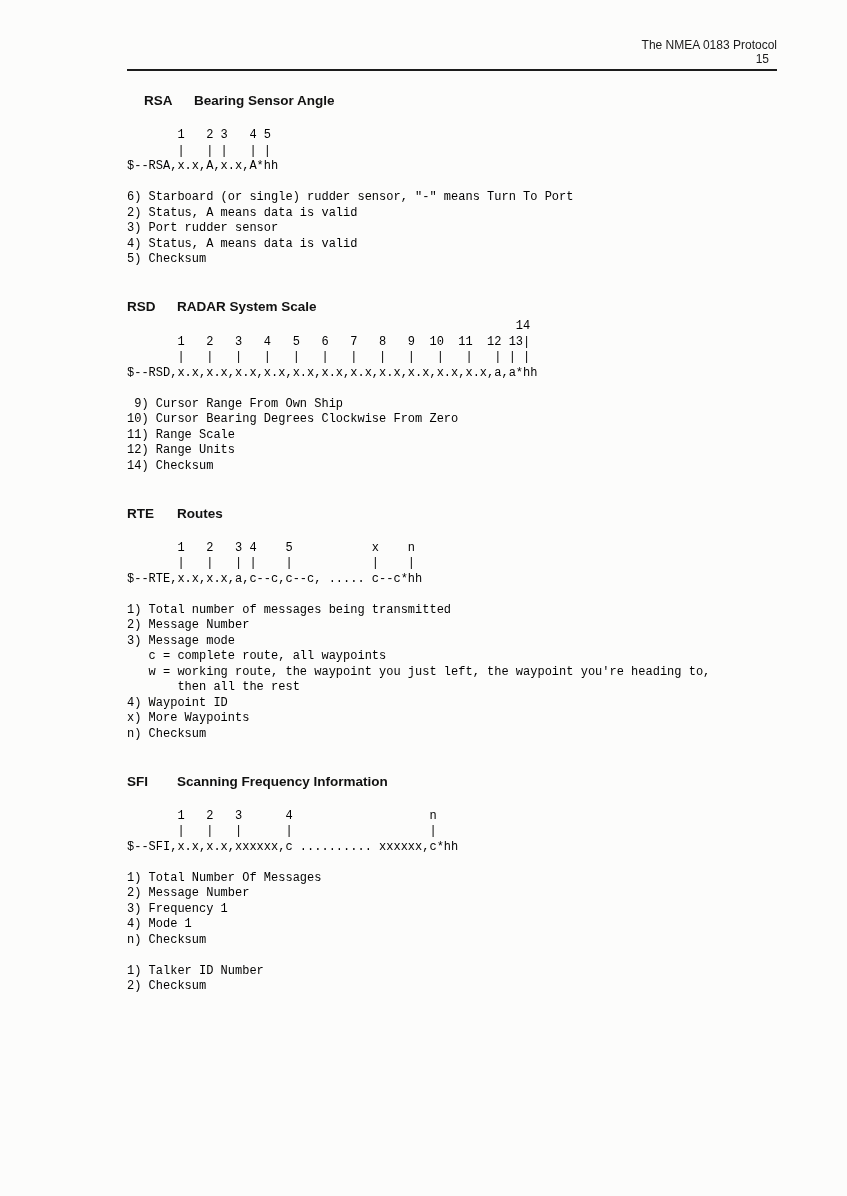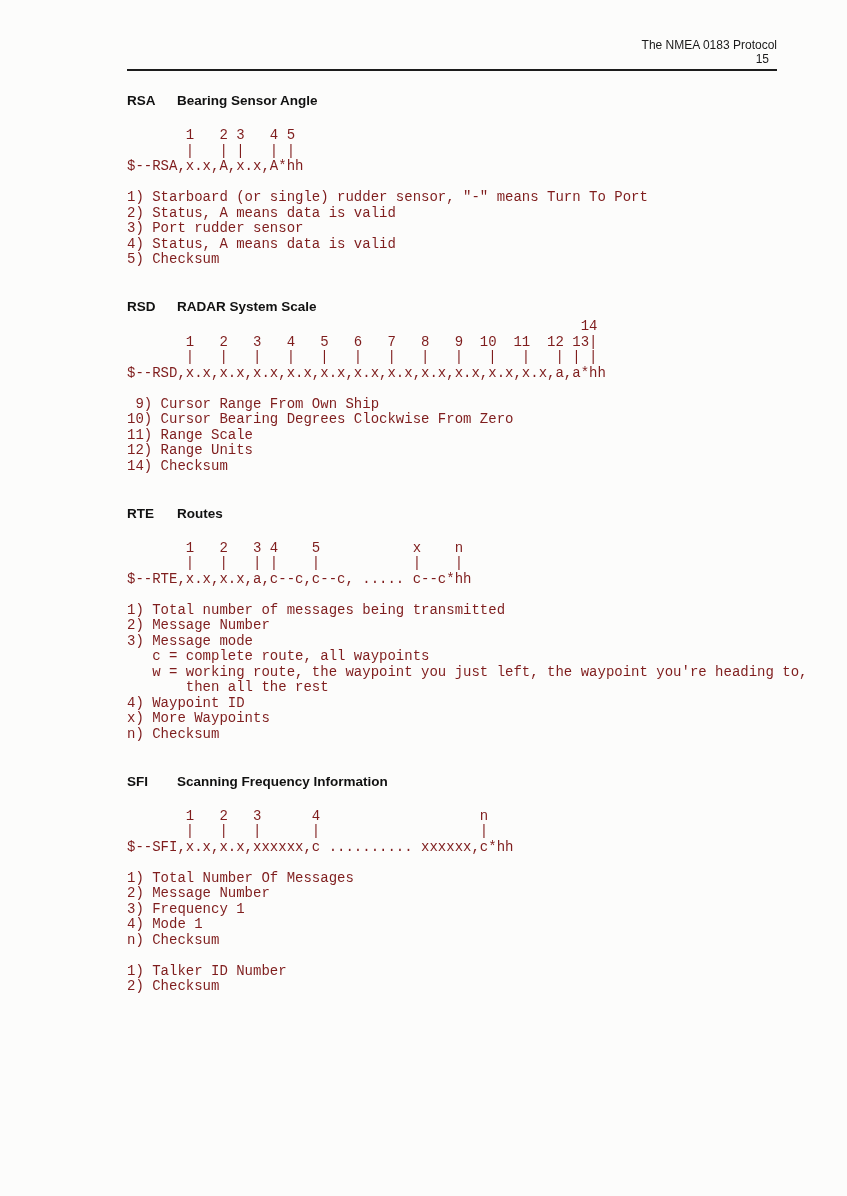--- a/index.html
+++ b/index.html
@@ -38,30 +38,30 @@
   section { margin: 0; }
   .sec-head {
     margin: 32.5px 0 0 0;
     font-family: "Liberation Sans", sans-serif;
     font-size: 13.5px;
     font-weight: bold;
     color: #111;
     line-height: 14px;
     display: flex;
   }
-  section.first .sec-head { margin-top: 23px; }
+  section.first .sec-head { margin-top: 23px; margin-left: 17px; }
   .sec-head .code {
     width: 50px;
     flex: 0 0 50px;
   }
   pre {
     font-family: "Liberation Mono", "DejaVu Sans Mono", monospace;
-    font-size: 14px;
+    font-size: 12px;
     line-height: 15.5px;
-    color: #7f1d1d;
+    color: #000000;
     margin: 0;
     white-space: pre;
   }
   pre.diagram { margin-top: 20px; }
   section.rsd pre.diagram { margin-top: 5px; }
   pre.notes { margin-top: 15.5px; }
 </style>
 </head>
 <body>
 
@@ -74,21 +74,21 @@
     </div>
 
     <section class="first rsa">
       <h2 class="sec-head">
         <span class="code">RSA</span>
         <span class="title">Bearing Sensor Angle</span>
       </h2>
       <pre class="diagram">       1   2 3   4 5
        |   | |   | |
 $--RSA,x.x,A,x.x,A*hh</pre>
-      <pre class="notes">1) Starboard (or single) rudder sensor, "-" means Turn To Port
+      <pre class="notes">6) Starboard (or single) rudder sensor, "-" means Turn To Port
 2) Status, A means data is valid
 3) Port rudder sensor
 4) Status, A means data is valid
 5) Checksum</pre>
     </section>
 
     <section class="rsd">
       <h2 class="sec-head">
         <span class="code">RSD</span>
         <span class="title">RADAR System Scale</span>

